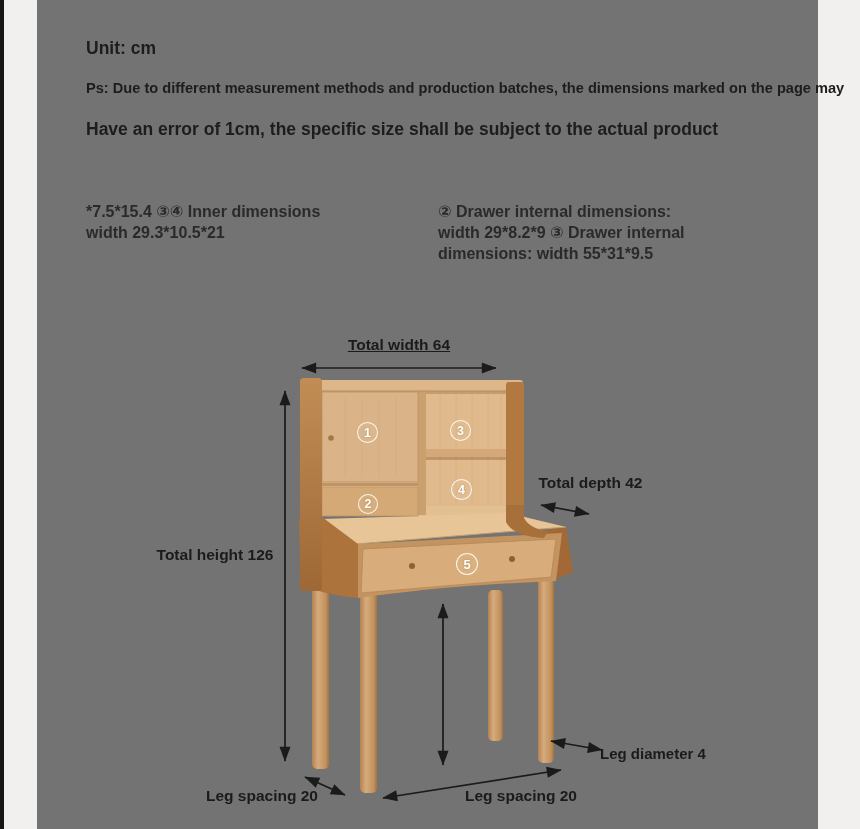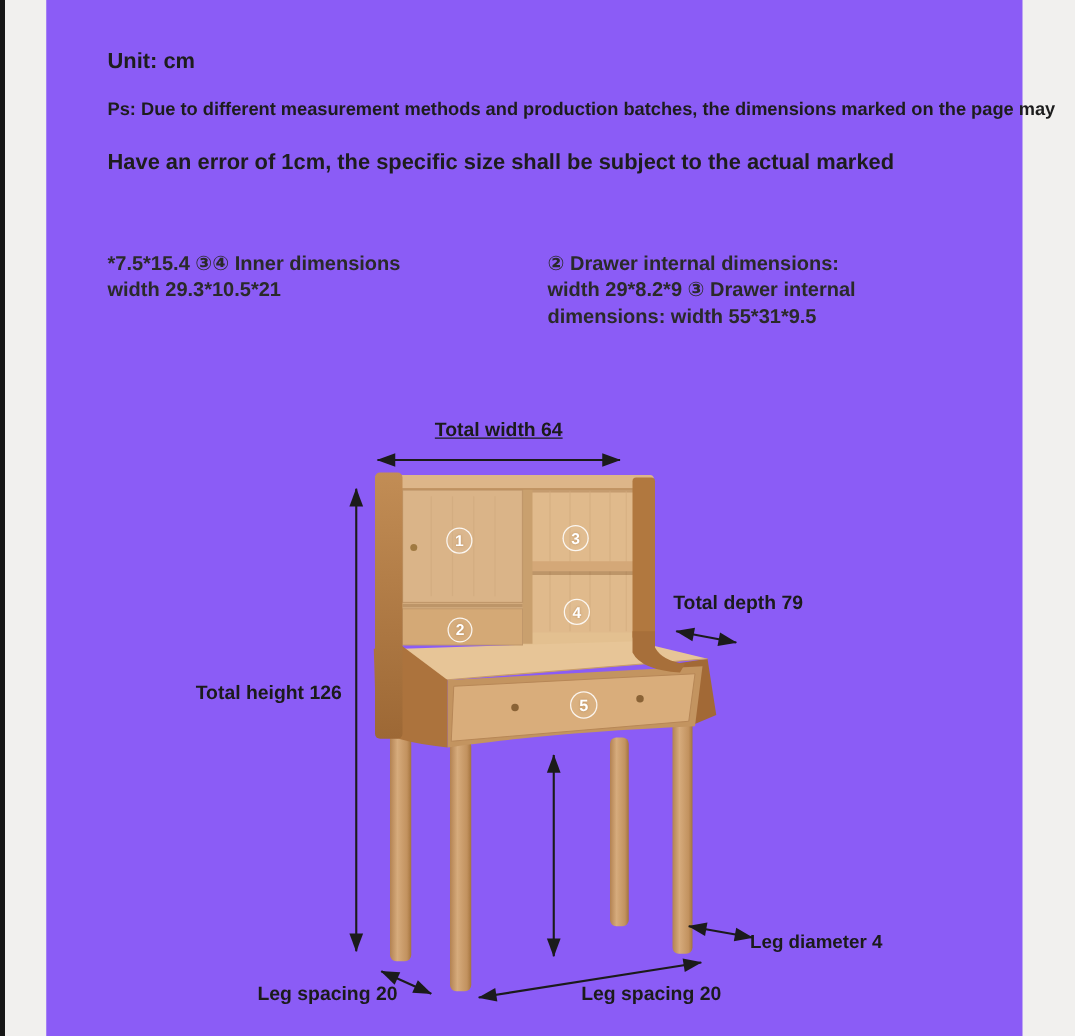--- a/index.html
+++ b/index.html
@@ -1,18 +1,18 @@
 <!DOCTYPE html>
 <html><head>
 <meta charset="utf-8">
 <style>
   * { margin:0; padding:0; box-sizing:border-box; }
   html,body { width:860px; height:829px; background:#fff; overflow:hidden;
               font-family:"Liberation Sans","DejaVu Sans",sans-serif; color:#1d1d1d; }
-  .stage { position:relative; width:860px; height:829px; background:#8b5cf6; }
+  .stage { position:relative; width:860px; height:829px; background:#737373; }
 
   
   .edge-black { position:absolute; left:0; top:0; width:4px; height:829px; background:#161616; }
   .edge-gray-left { position:absolute; left:4px; top:0; width:33px; height:829px; background:#f1f0ee; }
   .edge-gray-right { position:absolute; left:818px; top:0; width:42px; height:829px; background:#f1f0ee; }
 
   
   .unit { position:absolute; left:86px; top:38px; font-size:17.5px; font-weight:bold; }
   .note1 { position:absolute; left:86px; top:80px; font-size:14.6px; font-weight:bold; white-space:nowrap; }
   .note2 { position:absolute; left:86px; top:119px; font-size:17.5px; font-weight:bold; white-space:nowrap; }
@@ -50,21 +50,21 @@
 <body>
 
 <div class="stage">
 
   <div class="edge-black"></div>
   <div class="edge-gray-left"></div>
   <div class="edge-gray-right"></div>
 
   <div class="unit">Unit: cm</div>
   <div class="note1">Ps: Due to different measurement methods and production batches, the dimensions marked on the page may</div>
-  <div class="note2">Have an error of 1cm, the specific size shall be subject to the actual marked</div>
+  <div class="note2">Have an error of 1cm, the specific size shall be subject to the actual product</div>
 
   <div class="spec spec-left">
     <span>*7.5*15.4 ③④ Inner dimensions</span>
     <span>width 29.3*10.5*21</span>
   </div>
   <div class="spec spec-right">
     <span>② Drawer internal dimensions:</span>
     <span>width 29*8.2*9 ③ Drawer internal</span>
     <span>dimensions: width 55*31*9.5</span>
   </div>
@@ -141,21 +141,21 @@
       <line x1="541" y1="505" x2="589" y2="514" marker-start="url(#ah)" marker-end="url(#ah)"></line>
       <line x1="443" y1="604" x2="443" y2="765" marker-start="url(#ah)" marker-end="url(#ah)"></line>
       <line x1="551" y1="741" x2="602" y2="750" marker-start="url(#ah)" marker-end="url(#ah)"></line>
       <line x1="305" y1="777" x2="345" y2="795" marker-start="url(#ah)" marker-end="url(#ah)"></line>
       <line x1="383" y1="798" x2="561" y2="770" marker-start="url(#ah)" marker-end="url(#ah)"></line>
     </g>
   </svg>
 
   <div class="dim dim-width">Total width 64</div>
   <div class="dim dim-height">Total height 126</div>
-  <div class="dim dim-depth">Total depth 79</div>
+  <div class="dim dim-depth">Total depth 42</div>
   <div class="dim dim-legdia">Leg diameter 4</div>
   <div class="dim dim-legsp27">Leg spacing 20</div>
   <div class="dim dim-legsp40">Leg spacing 20</div>
 
   <div class="callout c1">1</div>
   <div class="callout c2">2</div>
   <div class="callout c3">3</div>
   <div class="callout c4">4</div>
   <div class="callout c5">5</div>
 

